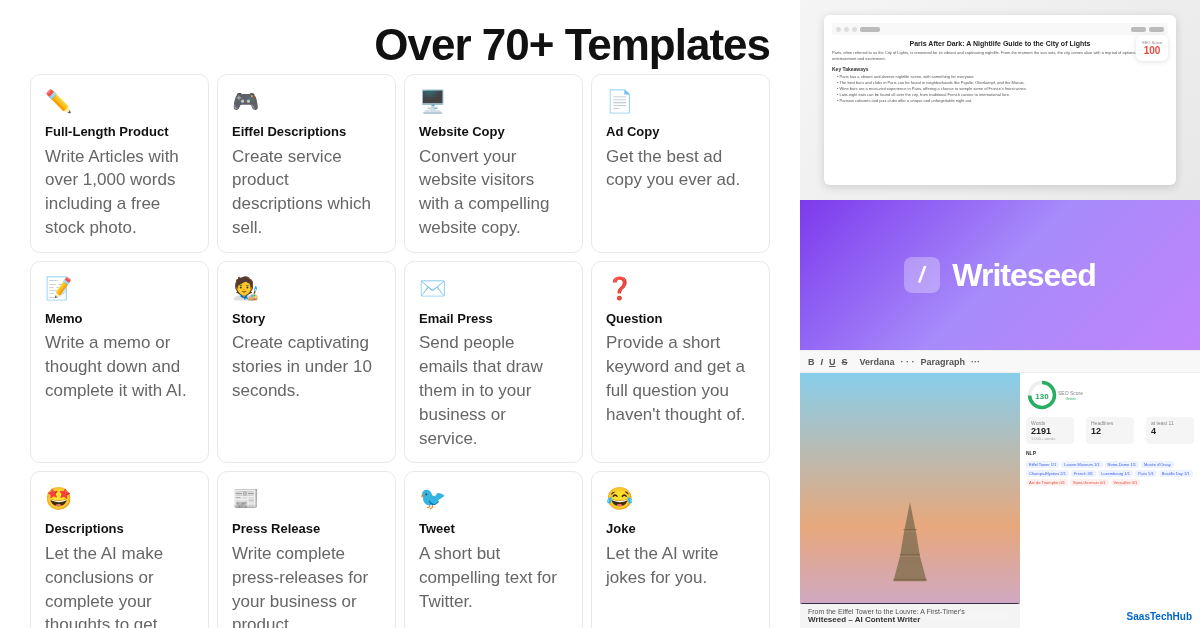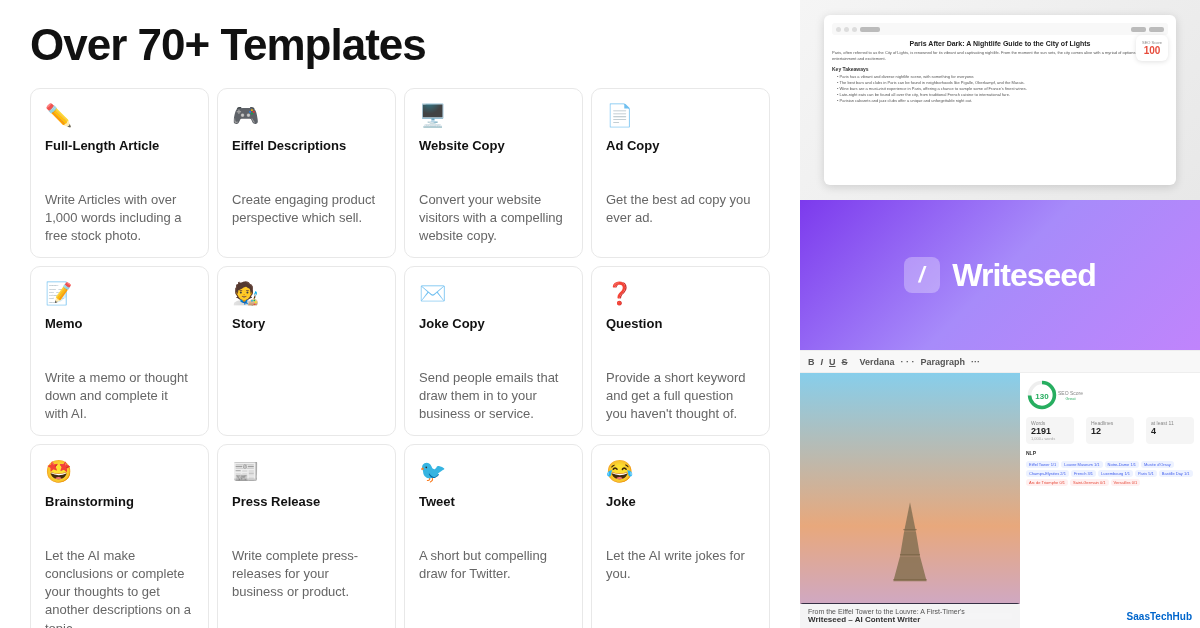--- a/index.html
+++ b/index.html
@@ -14,23 +14,23 @@
 
     .left-panel {
       flex: 0 0 800px;
       padding: 20px 30px 10px 30px;
       background: #fff;
     }
 
     .main-title {
       font-size: 44px;
       font-weight: 900;
-      text-align: left;
+      text-align: right;
       color: #111;
-      margin-bottom: 18px;
+      margin-bottom: 4px;
       letter-spacing: -1px;
     }
 
     .templates-grid {
       display: grid;
       grid-template-columns: repeat(4, 1fr);
       gap: 8px;
     }
 
     .template-card {
@@ -50,24 +50,23 @@
     }
 
     .template-name {
       font-size: 13px;
       font-weight: 700;
       color: #111;
       line-height: 1.2;
     }
 
     .template-desc {
-      font-size: 13px;
+      font-size: 17px;
       color: #666;
       line-height: 1.4;
-      margin-top: 32px;
     }
 
     .right-panel {
       flex: 0 0 400px;
       display: flex;
       flex-direction: column;
       gap: 0;
     }
 
     .right-top {
@@ -313,71 +312,72 @@
   </style>
 </head>
 <body>
 
 <div class="left-panel">
   <h1 class="main-title">Over 70+ Templates</h1>
 
   <div class="templates-grid">
   <div class="template-card">
       <span class="template-icon">✏️</span>
-      <div class="template-name">Full-Length Article</div>
+      <div class="template-name">Full-Length Product</div>
       <div class="template-desc">Write Articles with over 1,000 words including a free stock photo.</div>
     </div>
       <div class="template-card">
       <span class="template-icon">🎮</span>
       <div class="template-name">Eiffel Descriptions</div>
-      <div class="template-desc">Create engaging product perspective which sell.</div>
+      <div class="template-desc">Create service product descriptions which sell.</div>
     </div>
       <div class="template-card">
       <span class="template-icon">🖥️</span>
       <div class="template-name">Website Copy</div>
       <div class="template-desc">Convert your website visitors with a compelling website copy.</div>
     </div>
       <div class="template-card">
       <span class="template-icon">📄</span>
       <div class="template-name">Ad Copy</div>
       <div class="template-desc">Get the best ad copy you ever ad.</div>
     </div>
       <div class="template-card">
       <span class="template-icon">📝</span>
       <div class="template-name">Memo</div>
       <div class="template-desc">Write a memo or thought down and complete it with AI.</div>
     </div>
       <div class="template-card">
       <span class="template-icon">🧑‍🎨</span>
       <div class="template-name">Story</div>
+      <div class="template-desc">Create captivating stories in under 10 seconds.</div>
     </div>
       <div class="template-card">
       <span class="template-icon">✉️</span>
-      <div class="template-name">Joke Copy</div>
+      <div class="template-name">Email Press</div>
       <div class="template-desc">Send people emails that draw them in to your business or service.</div>
     </div>
       <div class="template-card">
       <span class="template-icon">❓</span>
       <div class="template-name">Question</div>
       <div class="template-desc">Provide a short keyword and get a full question you haven't thought of.</div>
     </div>
       <div class="template-card">
       <span class="template-icon">🤩</span>
-      <div class="template-name">Brainstorming</div>
+      <div class="template-name">Descriptions</div>
       <div class="template-desc">Let the AI make conclusions or complete your thoughts to get another descriptions on a topic.</div>
     </div>
       <div class="template-card">
       <span class="template-icon">📰</span>
       <div class="template-name">Press Release</div>
       <div class="template-desc">Write complete press-releases for your business or product.</div>
     </div>
       <div class="template-card">
       <span class="template-icon">🐦</span>
       <div class="template-name">Tweet</div>
-      <div class="template-desc">A short but compelling draw for Twitter.</div>
+      <div class="template-desc">A short but compelling text for Twitter.</div>
     </div>
       <div class="template-card">
       <span class="template-icon">😂</span>
       <div class="template-name">Joke</div>
       <div class="template-desc">Let the AI write jokes for you.</div>
     </div>
     </div>
 </div>
 
 <div class="right-panel">

